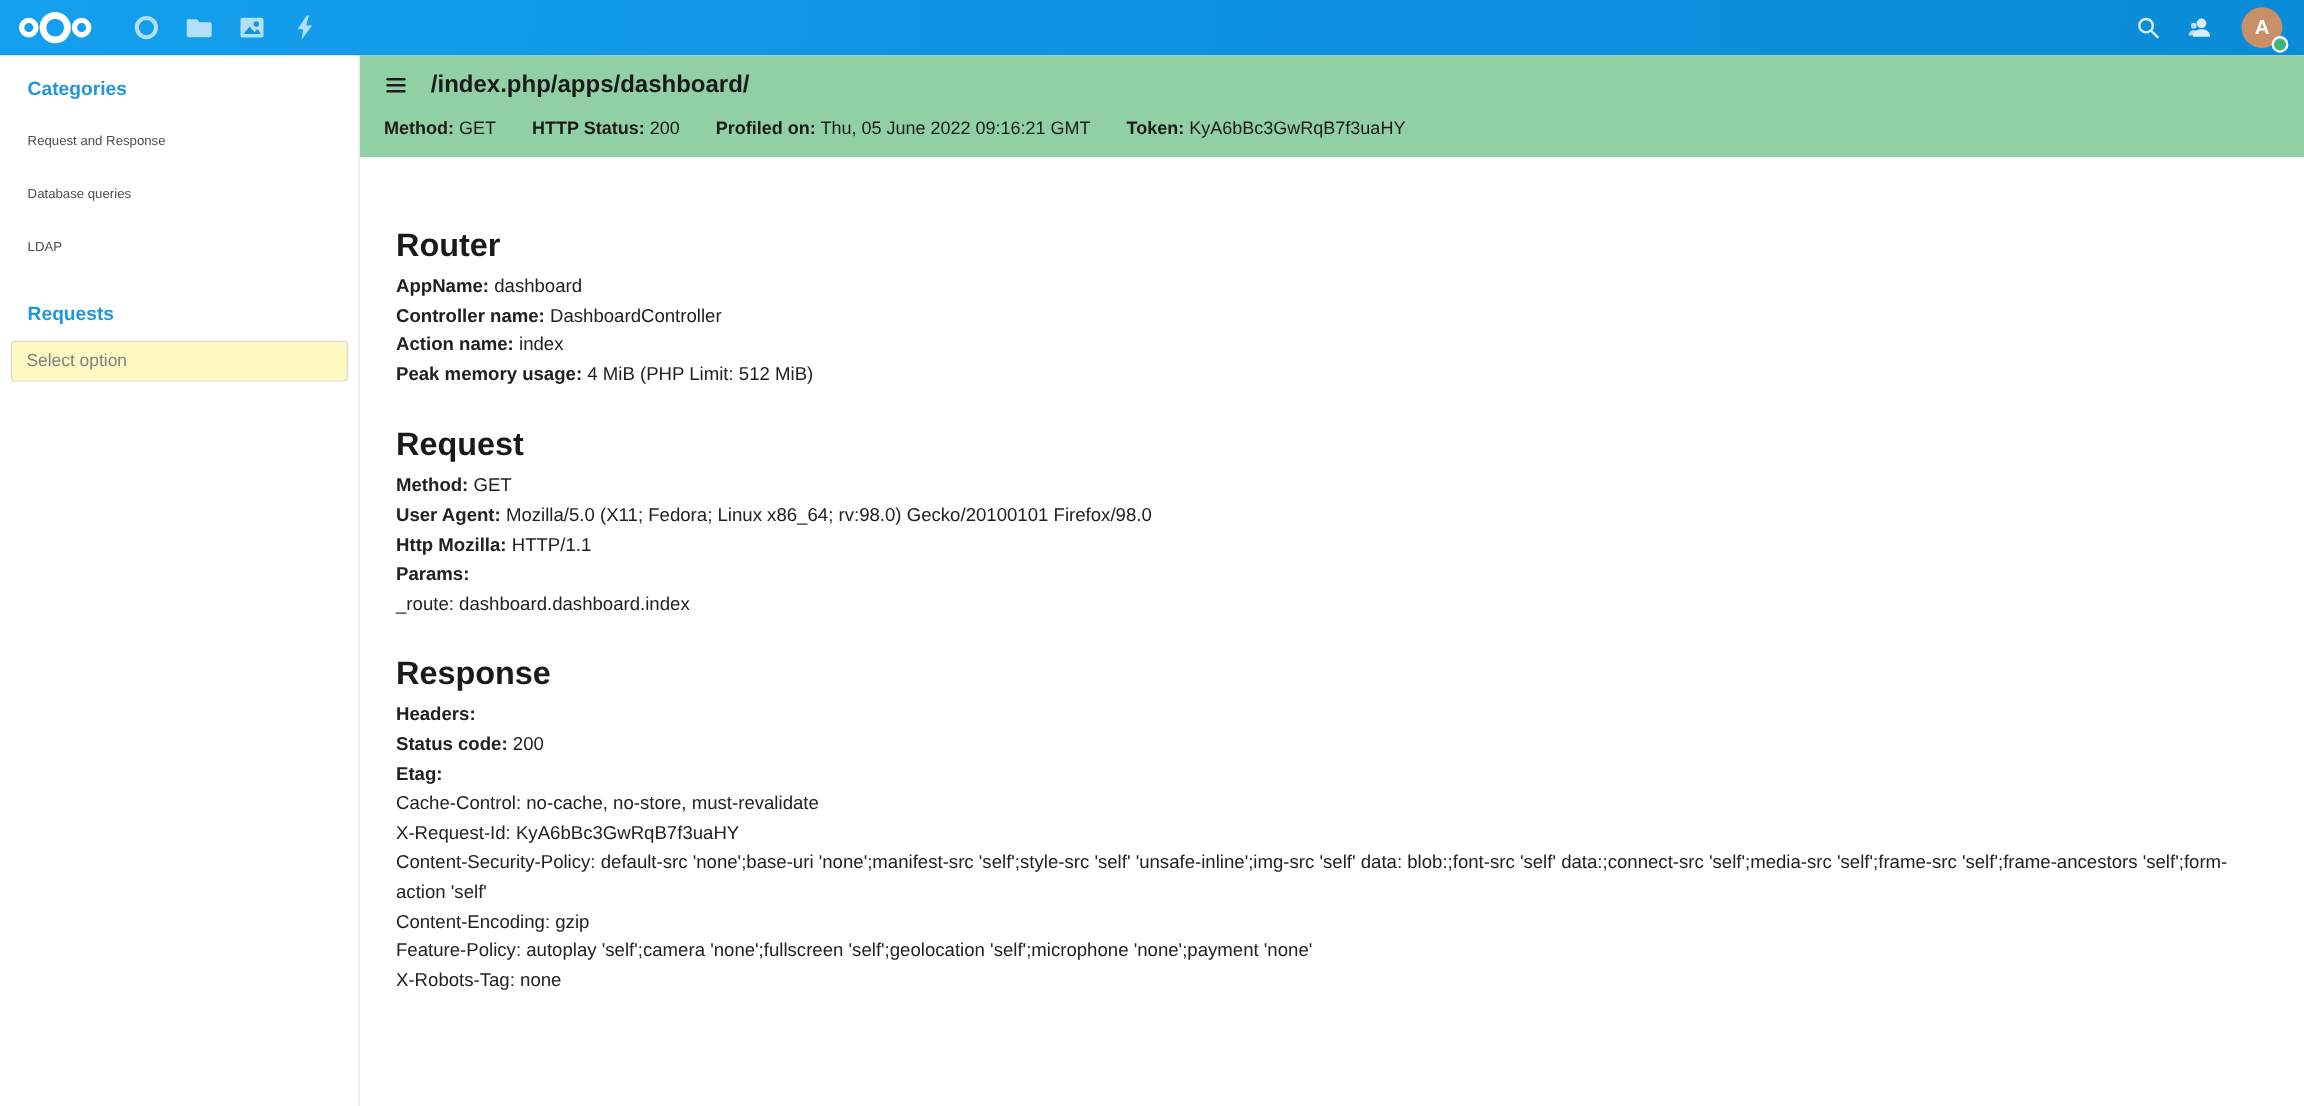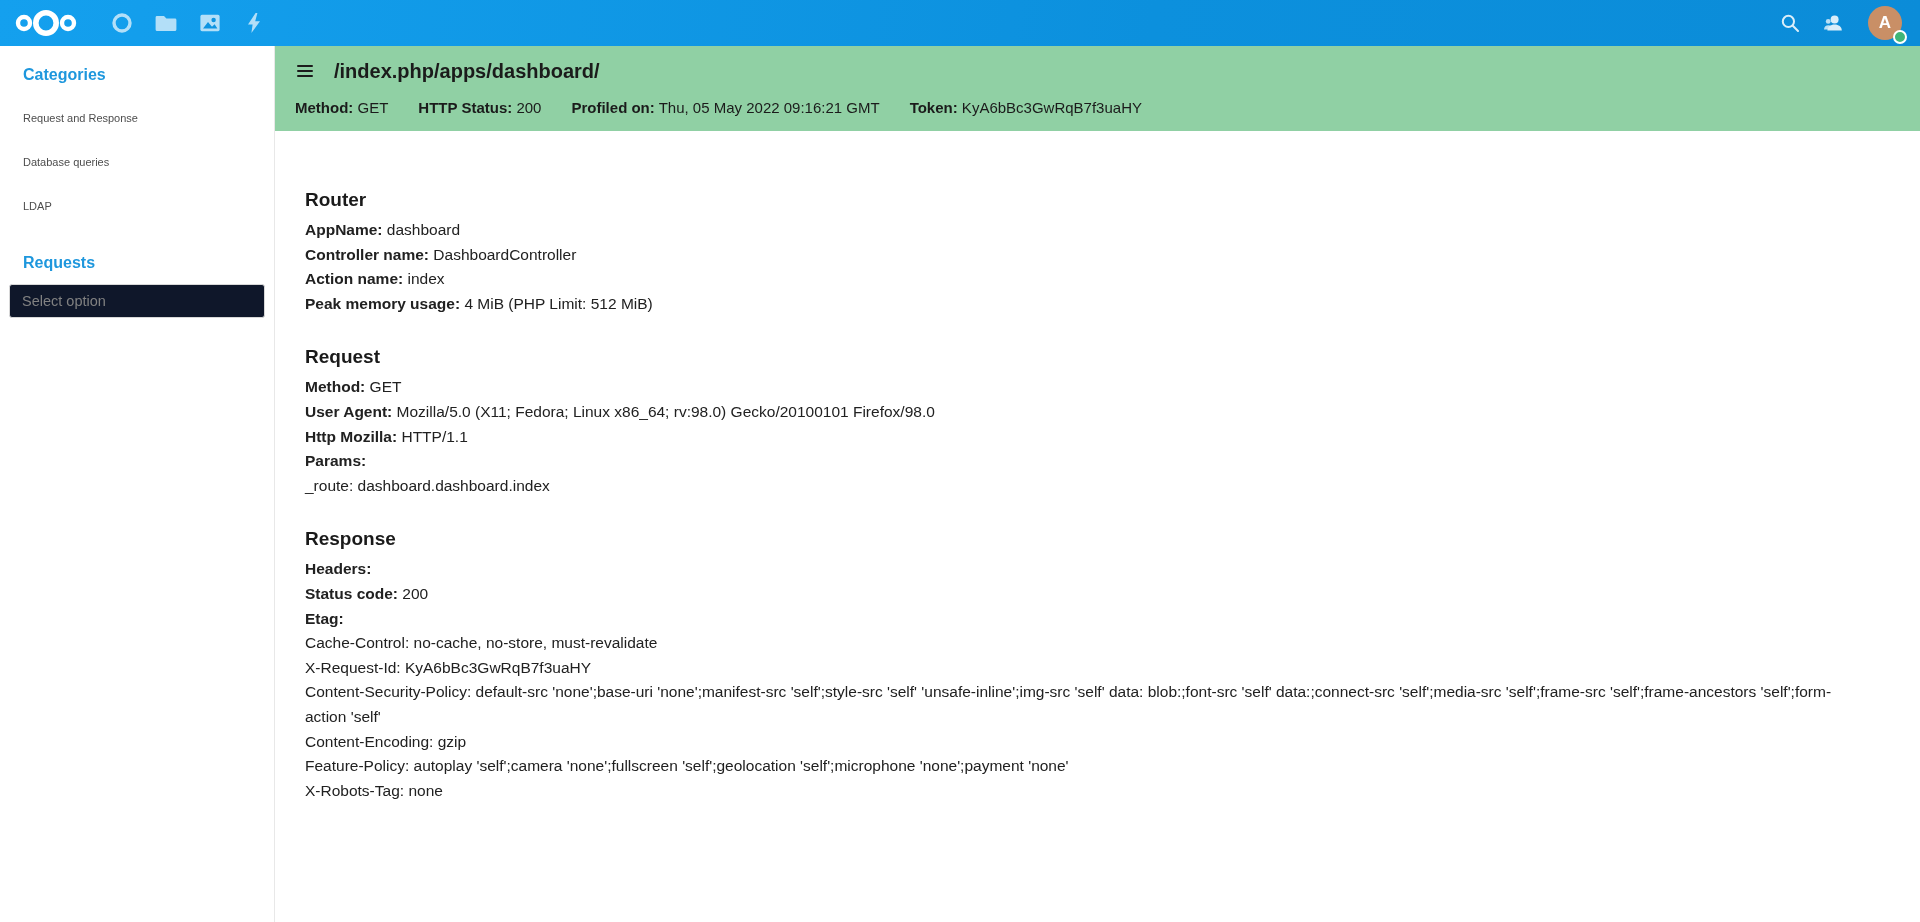--- a/index.html
+++ b/index.html
@@ -21,49 +21,49 @@
              cursor:pointer; opacity:.85; }
   .avatar { position:relative; width:34px; height:34px; border-radius:50%;
             background:#c98f66; color:#fff; font-size:17px; font-weight:bold;
             display:flex; align-items:center; justify-content:center;
             margin:0 10px 0 12px; cursor:pointer; }
   .status-dot { position:absolute; right:-5px; bottom:-4px; width:14px; height:14px;
                 border-radius:50%; background:#40b578; border:2px solid #fff; }
 
   
   .layout { position:absolute; top:46px; left:0; width:1920px; height:876px; display:flex; }
-  .sidebar { width:275px; height:100%; background:#fff; border-right:1px solid #e8e8e8;
+  .sidebar { width:300px; height:100%; background:#fff; border-right:1px solid #e8e8e8;
              padding-top:20px; flex-shrink:0; }
   .side-heading { color:#1e97dd; font-size:16px; font-weight:bold; padding-left:23px;
                   margin-bottom:12px; }
   .side-list { list-style:none; padding:0 12px; margin-bottom:26px; }
   .side-list li { height:44px; line-height:44px; padding-left:11px; font-size:11px;
                   color:#4d4d4d; border-radius:3px; cursor:pointer; white-space:nowrap; }
   .requests-select { margin:10px 9px 0 9px; height:34px; line-height:32px;
                      border:1px solid #d8d8d8; border-radius:3px; padding:0 12px;
-                     color:#818181; font-size:14.5px; cursor:pointer; background:#0f172a; }
+                     color:#818181; font-size:14.5px; cursor:pointer; background:#fef9c3; }
 
   main { flex:1; height:100%; overflow:hidden; }
 
   
   .profile-header { background:#90d0a4; padding:10px 20px 15px 13px; }
   .ph-row1 { display:flex; align-items:center; }
   .hamburger { width:34px; height:30px; background:none; border:none; cursor:pointer;
                display:flex; flex-direction:column; justify-content:center; gap:3px;
                padding:0 9px; }
   .hamburger span { display:block; height:2px; background:#1c1c1c; border-radius:1px; }
   .ph-title { font-size:20px; font-weight:bold; color:#1b1b1b; margin-left:12px; }
   .ph-row2 { margin-top:13px; padding-left:7px; display:flex; column-gap:30px;
              font-size:15px; color:#1b1b1b; white-space:nowrap; }
   .ph-row2 .lb { font-weight:bold; }
 
   
   .content { padding:58px 60px 40px 30px; color:#212121; font-size:15.5px; }
   .content section { margin-bottom:30px; }
-  .content h3 { font-size:19px; font-weight:bold; color:#1a1a1a; margin-bottom:7px; }
+  .content h3 { font-size:27px; font-weight:bold; color:#1a1a1a; margin-bottom:7px; }
   .line { line-height:24.6px; max-width:1530px; }
   .lb { font-weight:bold; }
   .it { }
 </style>
 </head>
 <body>
 
 <header class="topbar">
   <div class="logo">
     <svg width="62" height="30" viewBox="0 0 62 30">
@@ -141,21 +141,21 @@
         <button class="hamburger">
           <span></span>
             <span></span>
             <span></span>
         </button>
         <h1 class="ph-title">/index.php/apps/dashboard/</h1>
       </div>
       <div class="ph-row2" id="header-meta">
           <div><span class="lb">Method:</span><span> GET</span></div>
           <div><span class="lb">HTTP Status:</span><span> 200</span></div>
-          <div><span class="lb">Profiled on:</span><span> Thu, 05 May 2022 09:16:21 GMT</span></div>
+          <div><span class="lb">Profiled on:</span><span> Thu, 05 June 2022 09:16:21 GMT</span></div>
           <div><span class="lb">Token:</span><span> KyA6bBc3GwRqB7f3uaHY</span></div>
         </div>
     </div>
 
     <div class="content" id="sections">
         <section>
           <h3>Router</h3>
           <div class="line"><span class="lb">AppName:</span><span> dashboard</span></div>
           <div class="line"><span class="lb">Controller name:</span><span> DashboardController</span></div>
           <div class="line"><span class="lb">Action name:</span><span> index</span></div>

